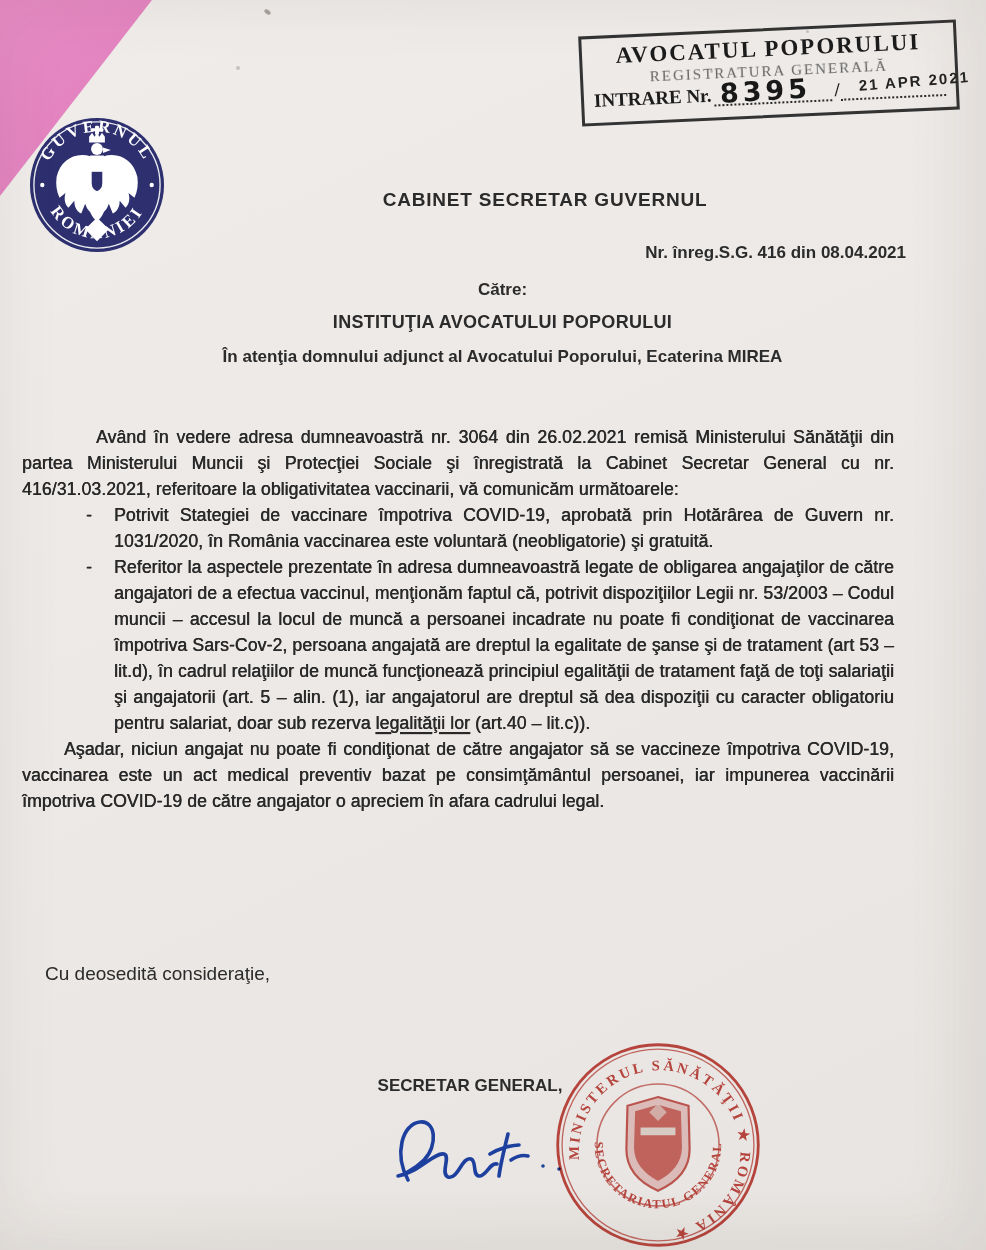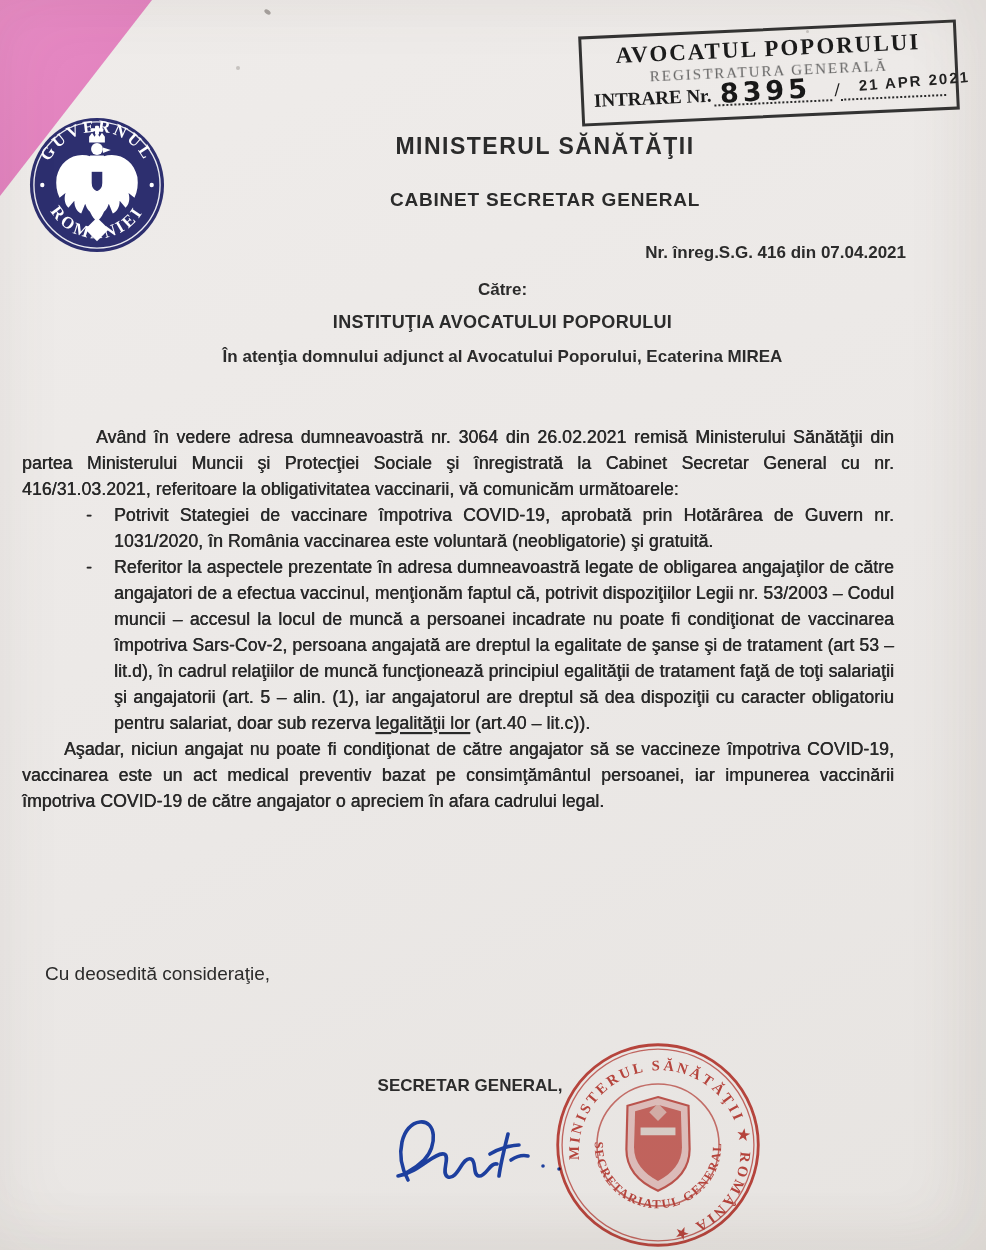--- a/index.html
+++ b/index.html
@@ -137,23 +137,22 @@
       <path d="M64,41 C47,36 33,45 29,62 C28,70 29,77 32,83 L38,78 C36,85 38,90 41,93 L47,86 C47,93 50,97 54,99 L58,89 C60,95 63,98 66,99 L64,41 Z"></path>
       <path d="M76,41 C93,36 107,45 111,62 C112,70 111,77 108,83 L102,78 C104,85 102,90 99,93 L93,86 C93,93 90,97 86,99 L82,89 C80,95 77,98 74,99 L76,41 Z"></path>
       <path d="M63,40 h14 l2,46 c0,10 -4,17 -9,21 c-5,-4 -9,-11 -9,-21 z"></path>
       <path d="M70,103 L82,115 L70,127 L58,115 Z"></path>
       <path d="M50,52 L31,67 l2,3 19,-15 z"></path>
       <path d="M90,52 L109,67 l-2,3 -19,-15 z"></path>
     </g>
     <path d="M64,56 h12 v12 q0,7 -6,9 q-6,-2 -6,-9 z" fill="#2d2f6f" stroke="#ffffff" stroke-width="1.2"></path>
   </svg>
 
-  <div class="h-center h-ministry">MINISTERUL SĂNĂTĂŢII</div>
-  <div class="h-center h-cabinet">CABINET SECRETAR GENERAL</div>
-  <div class="h-reg">Nr. înreg.S.G. 416 din 07.04.2021</div>
+  <div class="h-center h-cabinet">CABINET SECRETAR GUVERNUL</div>
+  <div class="h-reg">Nr. înreg.S.G. 416 din 08.04.2021</div>
 
   <div class="addr addr-to">Către:</div>
   <div class="addr addr-inst">INSTITUŢIA AVOCATULUI POPORULUI</div>
   <div class="addr addr-att">În atenţia domnului adjunct al Avocatului Poporului, Ecaterina MIREA</div>
 
   <div class="body-text">
     <p class="p1">Având în vedere adresa dumneavoastră nr. 3064 din 26.02.2021 remisă Ministerului Sănătăţii din partea Ministerului Muncii şi Protecţiei Sociale şi înregistrată la Cabinet Secretar General cu nr. 416/31.03.2021, referitoare la obligativitatea vaccinarii, vă comunicăm următoarele:</p>
     <ul class="bullets">
       <li>
         <span class="marker">-</span>

